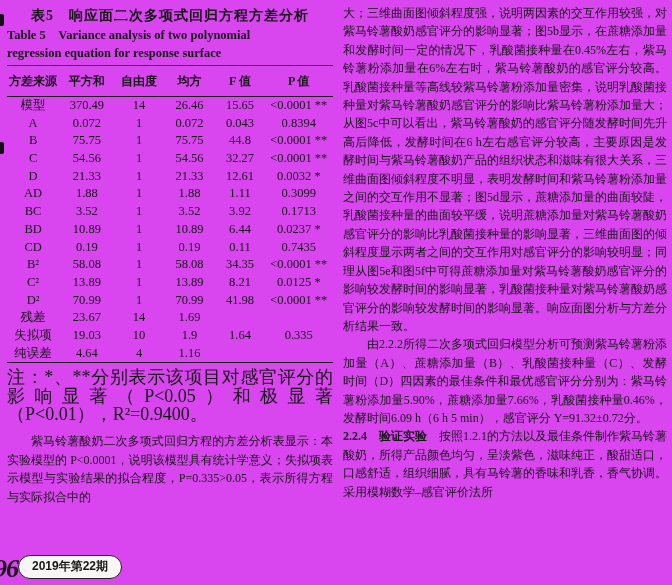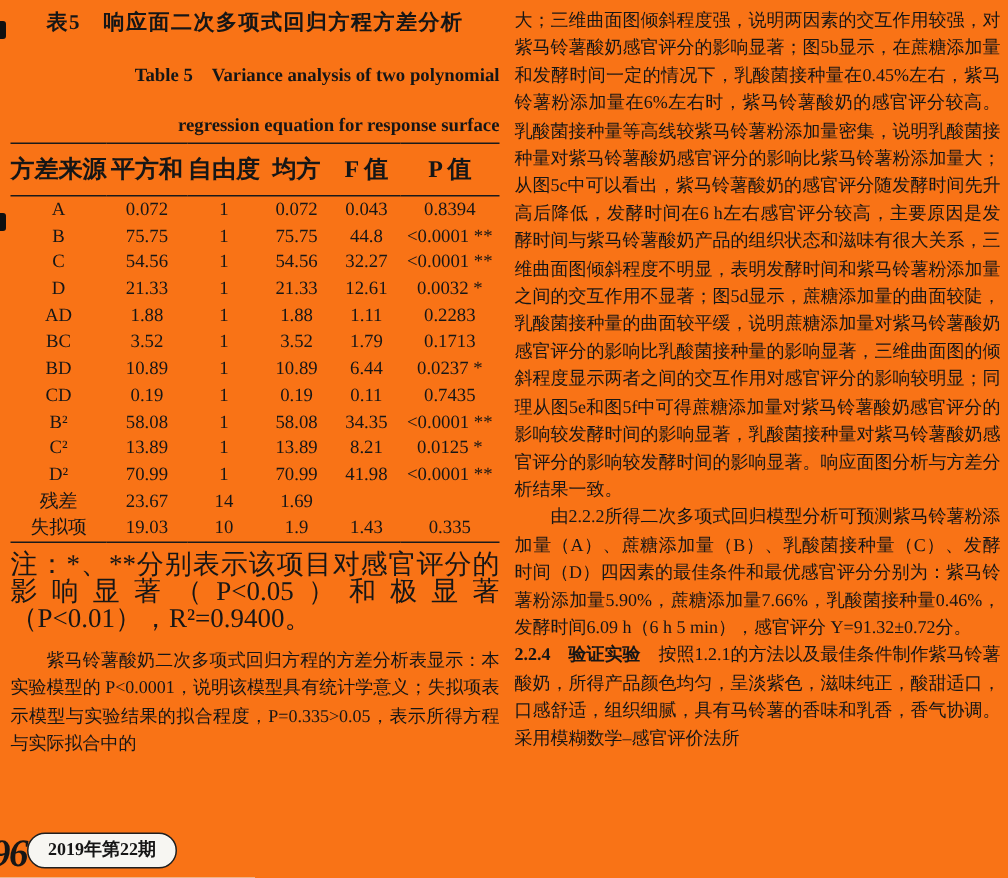--- a/index.html
+++ b/index.html
@@ -1,53 +1,53 @@
 <!DOCTYPE html>
 <html><head>
 <meta charset="utf-8">
 <style>
   html,body{margin:0;padding:0;background:#e8e6e1;}
   .page{
     position:relative;
     width:672px;height:585px;
-    background:#f97316;
+    background:#d946ef;
     color:#161616;
     font-family:"Liberation Serif","DejaVu Serif",serif;
     overflow:hidden;
     box-sizing:border-box;
   }
   
   .artifact{position:absolute;left:0;width:4px;background:#101010;border-radius:0 2px 2px 0;}
   .artifact.a1{top:14px;height:12px;}
   .artifact.a2{top:142px;height:12px;}
 
   .col{position:absolute;top:6px;}
   .col.left{left:7px;width:326px;}
   .col.right{left:343px;width:324px;top:4px;}
 
   .tbl-title-zh{
     font-weight:bold;text-align:center;
     font-size:14px;line-height:20px;letter-spacing:1px;
   }
   .tbl-title-en{
-    font-weight:bold;text-align:right;
-    font-size:12.5px;line-height:18px;margin-top:15px;
+    font-weight:bold;text-align:left;
+    font-size:12.5px;line-height:18px;
   }
 
   table.anova{
     width:100%;border-collapse:collapse;
     margin-top:3px;
     border-top:1.6px solid #1a1a1a;
     border-bottom:1.6px solid #1a1a1a;
     font-size:12.5px;
   }
   table.anova thead tr{border-bottom:1.1px solid #1a1a1a;}
   table.anova th{
     font-weight:bold;text-align:center;
-    padding:7px 0 6px;font-size:16px;white-space:nowrap;
+    padding:7px 0 6px;font-size:12px;white-space:nowrap;
   }
   table.anova th:nth-child(5),
   table.anova th:nth-child(6){}
   table.anova td{
     text-align:center;padding:1px 0 1.1px;
     line-height:15.6px;white-space:nowrap;
   }
   table.anova col.c1{width:16%;}
   table.anova col.c2{width:17%;}
   table.anova col.c3{width:15%;}
@@ -71,21 +71,21 @@
   .page-num{
     display:inline-block;
     font-size:26px;font-weight:bold;font-style:italic;
     margin-left:-6px;
     letter-spacing:-1px;
   }
   .issue-pill{
     display:inline-block;
     border:1.6px solid #1f1f1f;border-radius:12px;
     padding:2px 13px 3px;
-    font-family:Liberation Serif, serif;
+    font-family:Liberation Sans, sans-serif;
     font-size:12px;font-weight:bold;
     vertical-align:7px;margin-left:0px;
     background:#f7f6f2;
     text-align:right;
   }
 </style>
 </head>
 <body>
 
 <div class="page">
@@ -112,20 +112,28 @@
             <th>方差来源</th>
             <th>平方和</th>
             <th>自由度</th>
             <th>均方</th>
             <th>F 值</th>
             <th>P 值</th>
           </tr>
       </thead>
       <tbody id="anova-body">
           <tr>
+            <td>模型</td>
+            <td>370.49</td>
+            <td>14</td>
+            <td>26.46</td>
+            <td>15.65</td>
+            <td>&lt;0.0001 **</td>
+          </tr>
+          <tr>
             <td>A</td>
             <td>0.072</td>
             <td>1</td>
             <td>0.072</td>
             <td>0.043</td>
             <td>0.8394</td>
           </tr>
           <tr>
             <td>B</td>
             <td>75.75</td>
@@ -149,28 +157,28 @@
             <td>21.33</td>
             <td>12.61</td>
             <td>0.0032 *</td>
           </tr>
           <tr>
             <td>AD</td>
             <td>1.88</td>
             <td>1</td>
             <td>1.88</td>
             <td>1.11</td>
-            <td>0.2283</td>
+            <td>0.3099</td>
           </tr>
           <tr>
             <td>BC</td>
             <td>3.52</td>
             <td>1</td>
             <td>3.52</td>
-            <td>1.79</td>
+            <td>3.92</td>
             <td>0.1713</td>
           </tr>
           <tr>
             <td>BD</td>
             <td>10.89</td>
             <td>1</td>
             <td>10.89</td>
             <td>6.44</td>
             <td>0.0237 *</td>
           </tr>
@@ -212,22 +220,30 @@
             <td>14</td>
             <td>1.69</td>
             <td></td>
             <td></td>
           </tr>
           <tr>
             <td>失拟项</td>
             <td>19.03</td>
             <td>10</td>
             <td>1.9</td>
-            <td>1.43</td>
+            <td>1.64</td>
             <td>0.335</td>
+          </tr>
+          <tr>
+            <td>纯误差</td>
+            <td>4.64</td>
+            <td>4</td>
+            <td>1.16</td>
+            <td></td>
+            <td></td>
           </tr>
         </tbody>
     </table>
 
     <p class="note">注：*、**分别表示该项目对感官评分的影响显著（P&lt;0.05）和极显著（P&lt;0.01），R²=0.9400。</p>
 
     <p class="para indent">紫马铃薯酸奶二次多项式回归方程的方差分析表显示：本实验模型的 P&lt;0.0001，说明该模型具有统计学意义；失拟项表示模型与实验结果的拟合程度，P=0.335&gt;0.05，表示所得方程与实际拟合中的</p>
   </div>
 
   <div class="col right">

